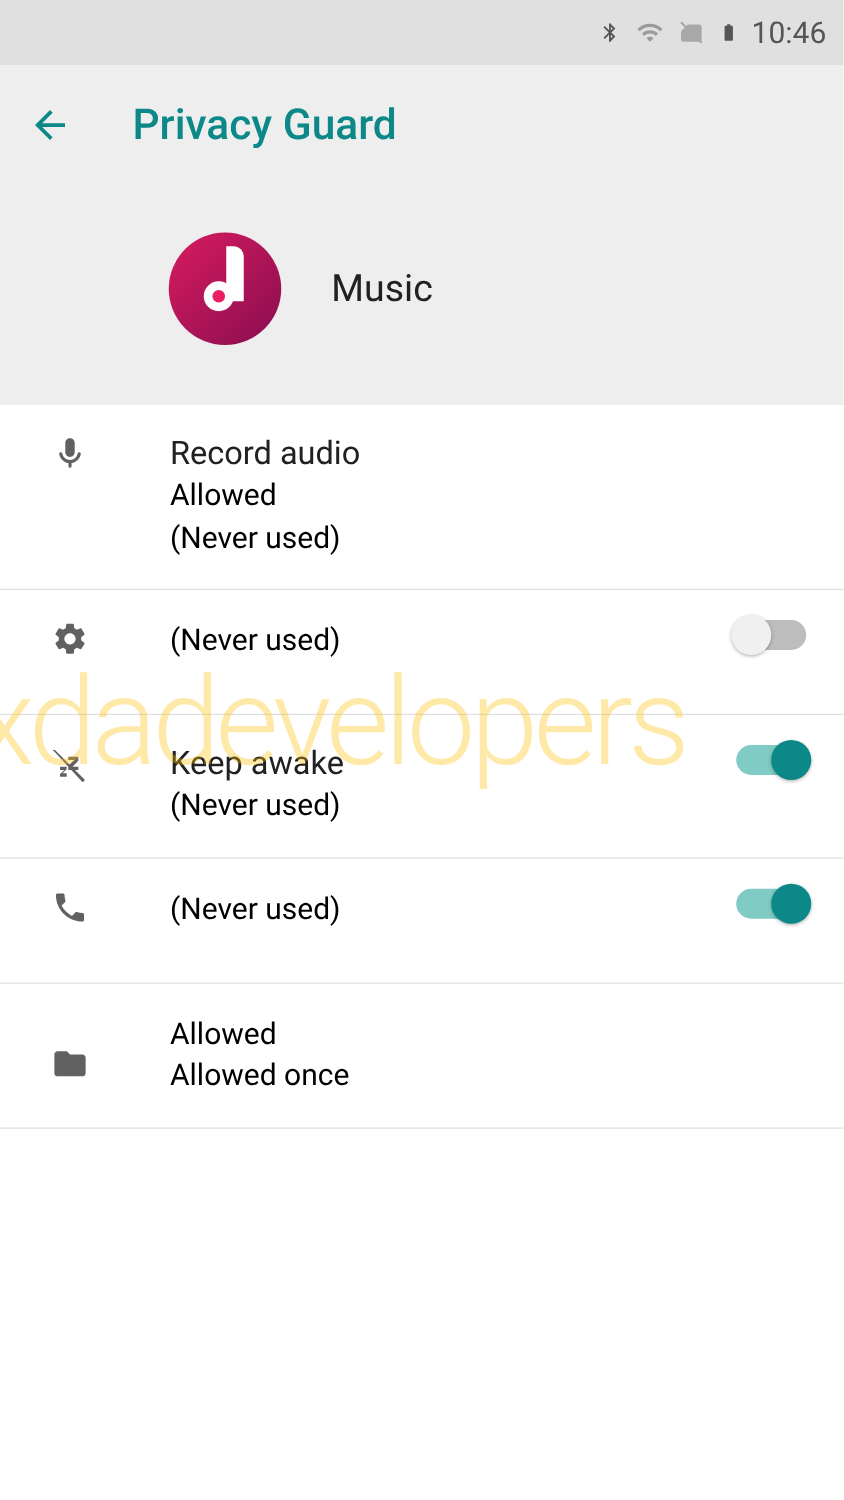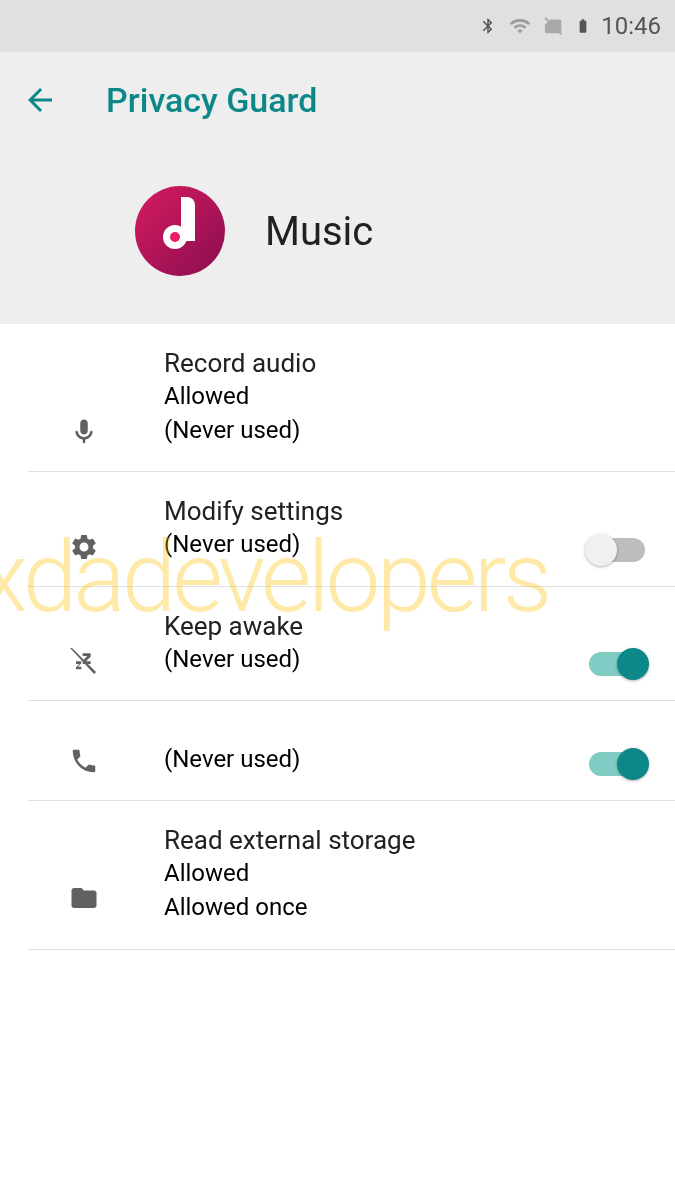--- a/index.html
+++ b/index.html
@@ -81,31 +81,30 @@
     .note-stem {
       position: absolute;
       top: -4px;
       right: 10px;
       width: 14px;
       height: 44px;
       background: #fff;
       border-radius: 0 8px 0 0;
     }
     .app-name {
-      font-size: 40px;
+      font-size: 30px;
       color: #212121;
     }
     .list { background: #fff; }
     .list-item {
       display: flex;
-      align-items: flex-end;
+      align-items: flex-start;
       padding: 24px 22px 24px 32px;
       border-bottom: 1px solid #e0e0e0;
       min-height: 100px;
-      margin-left: 28px;
     }
     .item-icon {
       width: 48px;
       display: flex;
       align-items: center;
       justify-content: center;
       margin-right: 56px;
       flex-shrink: 0;
     }
     .item-icon svg { fill: #616161; }
@@ -216,21 +215,20 @@
     </div>
   </div>
 
   <div class="list-item">
     <div class="item-icon">
       <svg width="30" height="30" viewBox="0 0 24 24">
           <path d="M19.14 12.94c.04-.3.06-.61.06-.94 0-.32-.02-.64-.07-.94l2.03-1.58c.18-.14.23-.41.12-.61l-1.92-3.32c-.12-.22-.37-.29-.59-.22l-2.39.96c-.5-.38-1.03-.7-1.62-.94l-.36-2.54c-.04-.24-.24-.41-.48-.41h-3.84c-.24 0-.43.17-.47.41l-.36 2.54c-.59.24-1.13.57-1.62.94l-2.39-.96c-.22-.08-.47 0-.59.22L2.74 8.87c-.12.21-.08.47.12.61l2.03 1.58c-.05.3-.09.63-.09.94s.02.64.07.94l-2.03 1.58c-.18.14-.23.41-.12.61l1.92 3.32c.12.22.37.29.59.22l2.39-.96c.5.38 1.03.7 1.62.94l.36 2.54c.05.24.24.41.48.41h3.84c.24 0 .44-.17.47-.41l.36-2.54c.59-.24 1.13-.56 1.62-.94l2.39.96c.22.08.47 0 .59-.22l1.92-3.32c.12-.22.07-.47-.12-.61l-2.01-1.58zM12 15.6c-1.98 0-3.6-1.62-3.6-3.6s1.62-3.6 3.6-3.6 3.6 1.62 3.6 3.6-1.62 3.6-3.6 3.6z"></path>
         </svg>
     </div>
     <div class="item-content">
-      <div class="item-title">Modify settings</div>
       <div class="item-sub">(Never used)</div>
     </div>
     <div class="switch off"></div>
   </div>
 
   <div class="list-item">
     <div class="item-icon">
       <svg width="32" height="32" viewBox="0 0 24 24">
           <path d="M11 7h6v2.5l-3.5 3.5H17v2h-6v-2.5l3.5-3.5H11V7zM3 3l18 18-1.41 1.41L3 4.41 1.59 3 3 3zm3 10h4v1.5l-2.5 2.5H10v2H6v-1.5l2.5-2.5H6v-2z"></path>
         </svg>
@@ -255,21 +253,20 @@
     <div class="switch on"></div>
   </div>
 
   <div class="list-item">
     <div class="item-icon" style="align-self:flex-end;margin-bottom:12px">
       <svg width="30" height="30" viewBox="0 0 24 24">
           <path d="M10 4H4c-1.1 0-2 .9-2 2v12c0 1.1.9 2 2 2h16c1.1 0 2-.9 2-2V8c0-1.1-.9-2-2-2h-8l-2-2z"></path>
         </svg>
     </div>
     <div class="item-content">
-      <div class="item-title">Read external storage</div>
       <div class="item-sub">Allowed</div>
       <div class="item-sub">Allowed once</div>
     </div>
   </div>
 
 </div>
 
 <div class="watermark">xdadevelopers</div>
 
 </body></html>

